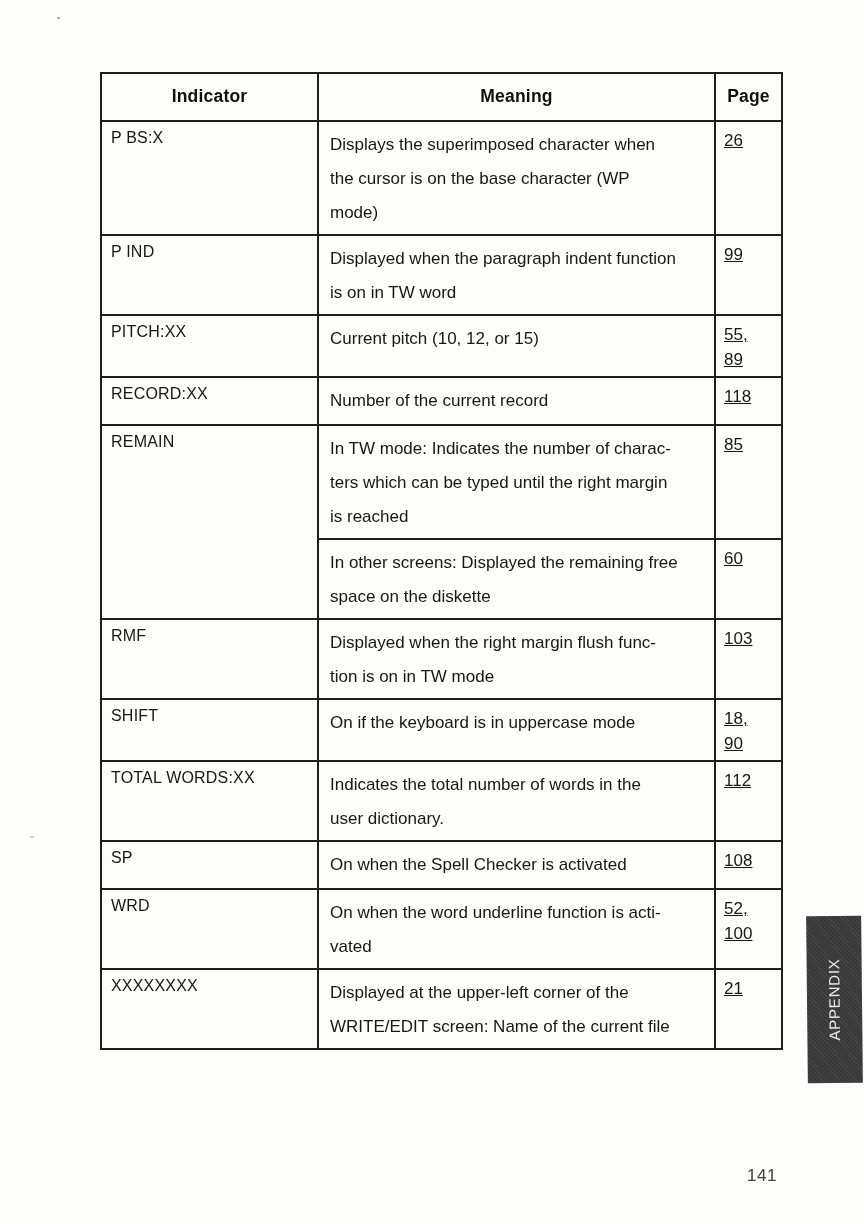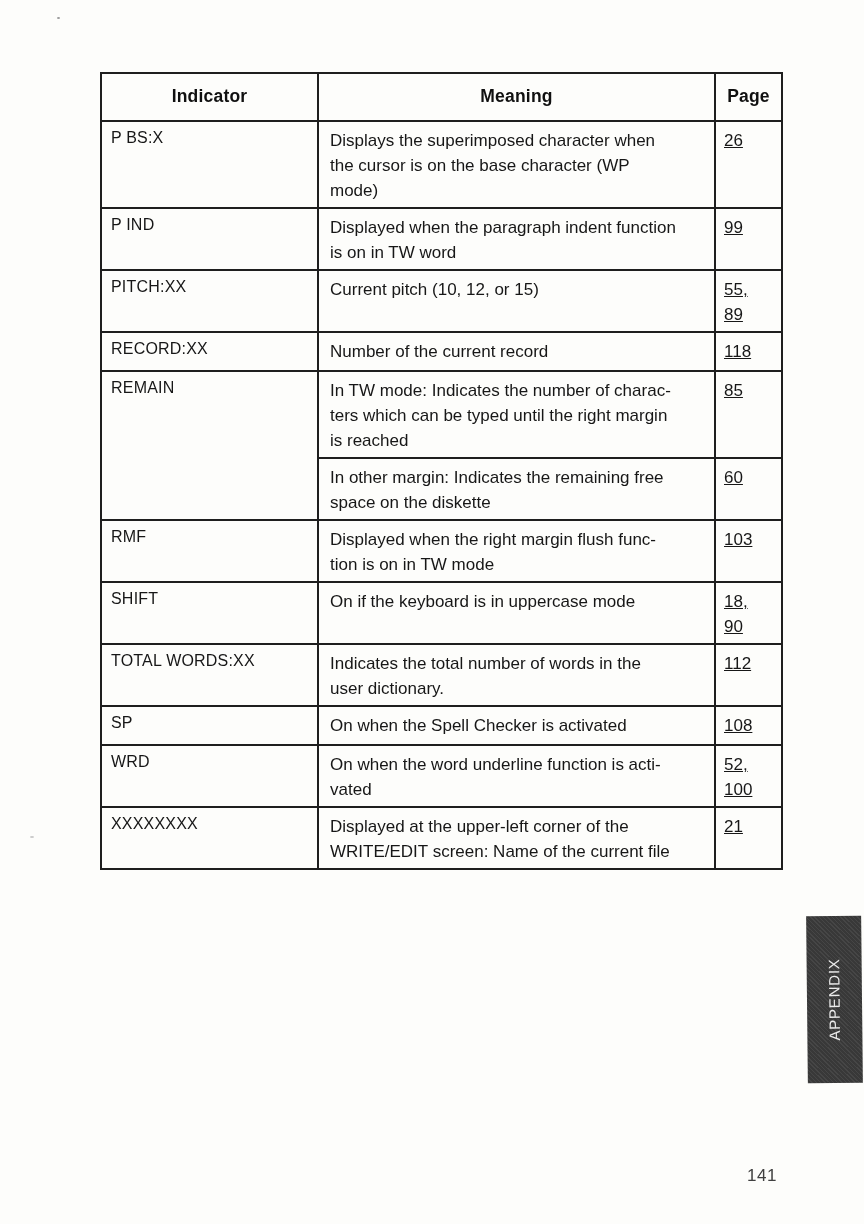--- a/index.html
+++ b/index.html
@@ -44,27 +44,27 @@
     font-size: 17.5px;
     font-weight: bold;
     text-align: center;
     vertical-align: middle;
     padding: 2px 0 3px 0;
     letter-spacing: 0.2px;
     color: #101010;
   }
   td.c-ind {
     font-size: 16px;
-    padding: 7px 6px 12px 9px;
+    padding: 7px 6px 21px 9px;
     letter-spacing: 0.2px;
     white-space: pre-line;
   }
   td.c-mean {
     font-size: 17px;
-    line-height: 25px;
+    line-height: 34px;
     padding: 6px 5px 4px 11px;
     white-space: pre-line;
     margin-left: 12px;
   }
   td.c-page {
     font-size: 17px;
     line-height: 25px;
     padding: 6px 2px 4px 8px;
     white-space: pre-line;
     text-decoration: underline;
@@ -158,21 +158,21 @@
         <td class="c-page">118</td>
       </tr>
       <tr style="height:72px">
         <td class="c-ind" rowspan="2">REMAIN</td>
         <td class="c-mean">In TW mode: Indicates the number of charac-
 ters which can be typed until the right margin
 is reached</td>
         <td class="c-page">85</td>
       </tr>
       <tr style="height:56px">
-        <td class="c-mean">In other margin: Indicates the remaining free
+        <td class="c-mean">In other screens: Displayed the remaining free
 space on the diskette</td>
         <td class="c-page">60</td>
       </tr>
       <tr style="height:62px">
         <td class="c-ind">RMF</td>
         <td class="c-mean">Displayed when the right margin flush func-
 tion is on in TW mode</td>
         <td class="c-page">103</td>
       </tr>
       <tr style="height:57px">

